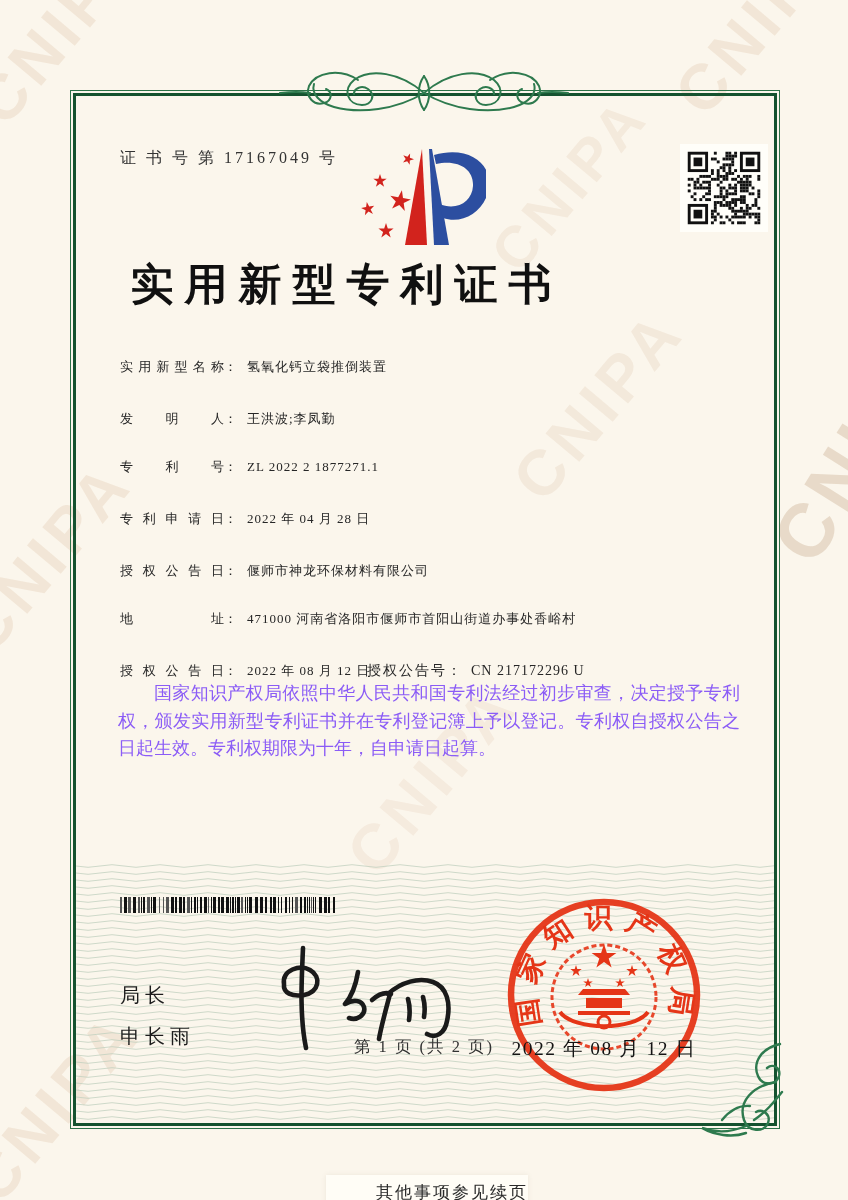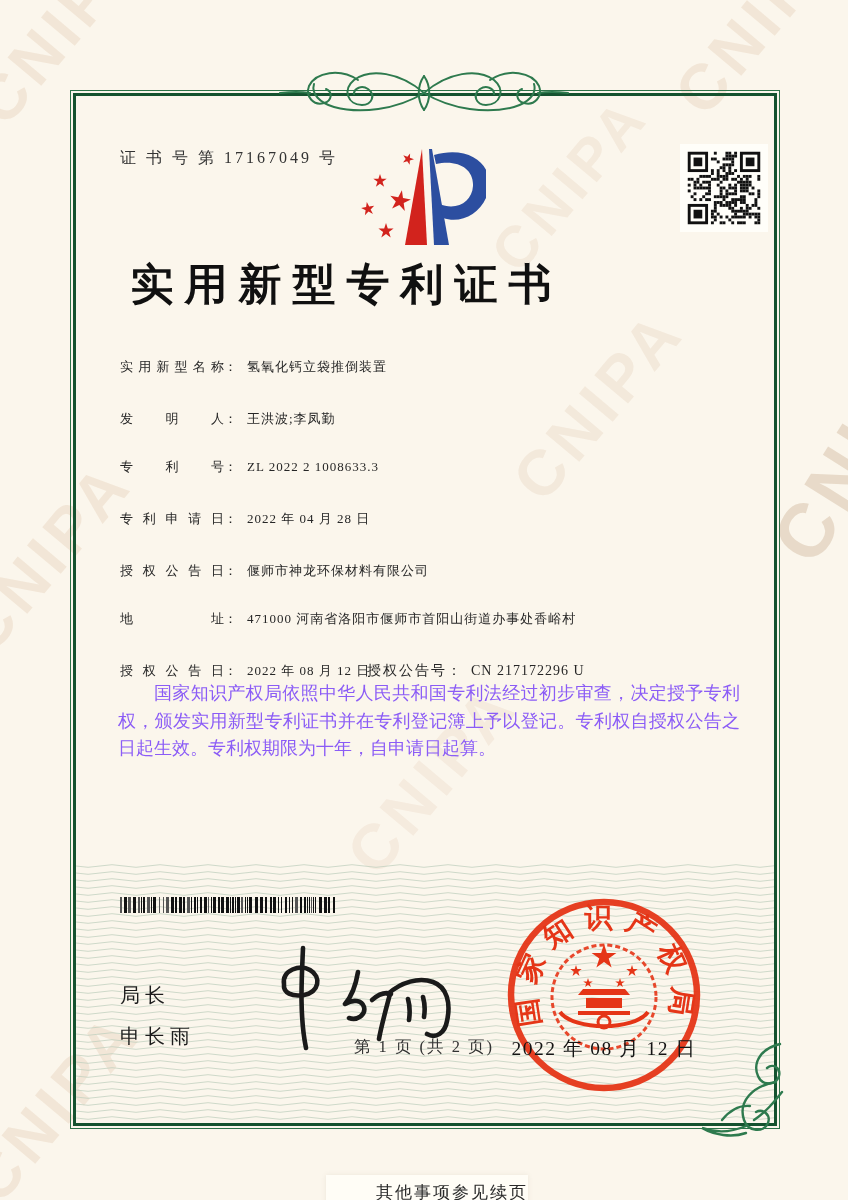--- a/index.html
+++ b/index.html
@@ -397,21 +397,21 @@
 
 <div class="title">实用新型专利证书</div>
 
 <div class="frow" style="top:358px">
   <span class="flabel">实用新型名称</span><span class="fcolon">：</span><span class="fvalue">氢氧化钙立袋推倒装置</span>
 </div>
 <div class="frow" style="top:410px">
   <span class="flabel">发明人</span><span class="fcolon">：</span><span class="fvalue">王洪波;李凤勤</span>
 </div>
 <div class="frow" style="top:458px">
-  <span class="flabel">专利号</span><span class="fcolon">：</span><span class="fvalue">ZL 2022 2 1008633.3</span>
+  <span class="flabel">专利号</span><span class="fcolon">：</span><span class="fvalue">ZL 2022 2 1877271.1</span>
 </div>
 <div class="frow" style="top:510px">
   <span class="flabel">专利申请日</span><span class="fcolon">：</span><span class="fvalue">2022 年 04 月 28 日</span>
 </div>
 <div class="frow" style="top:562px">
   <span class="flabel">授权公告日</span><span class="fcolon">：</span><span class="fvalue">偃师市神龙环保材料有限公司</span>
 </div>
 <div class="frow" style="top:610px">
   <span class="flabel">地址</span><span class="fcolon">：</span><span class="fvalue">471000 河南省洛阳市偃师市首阳山街道办事处香峪村</span>
 </div>

